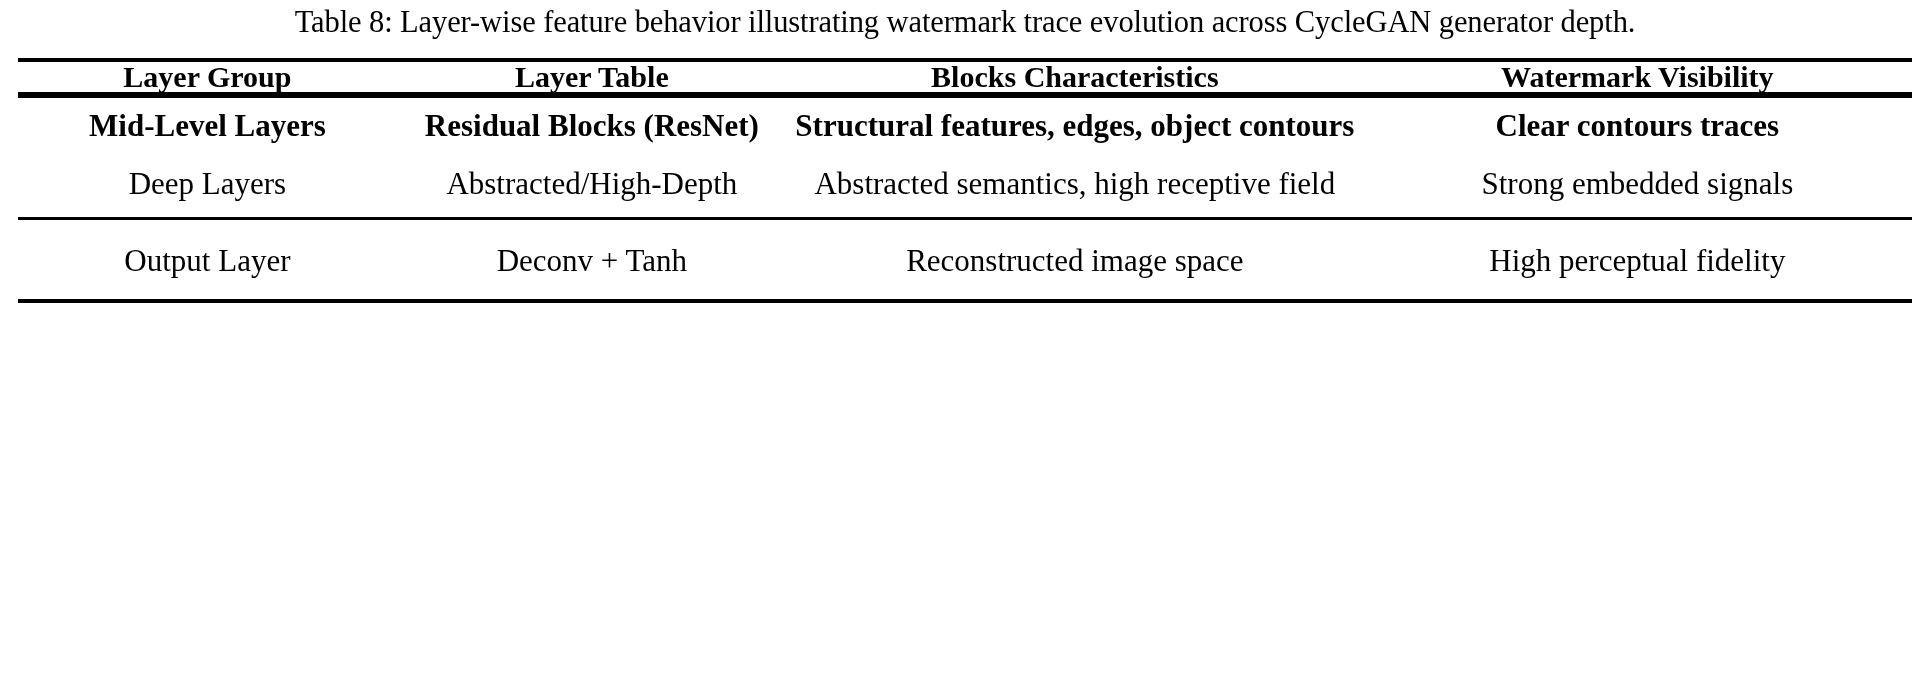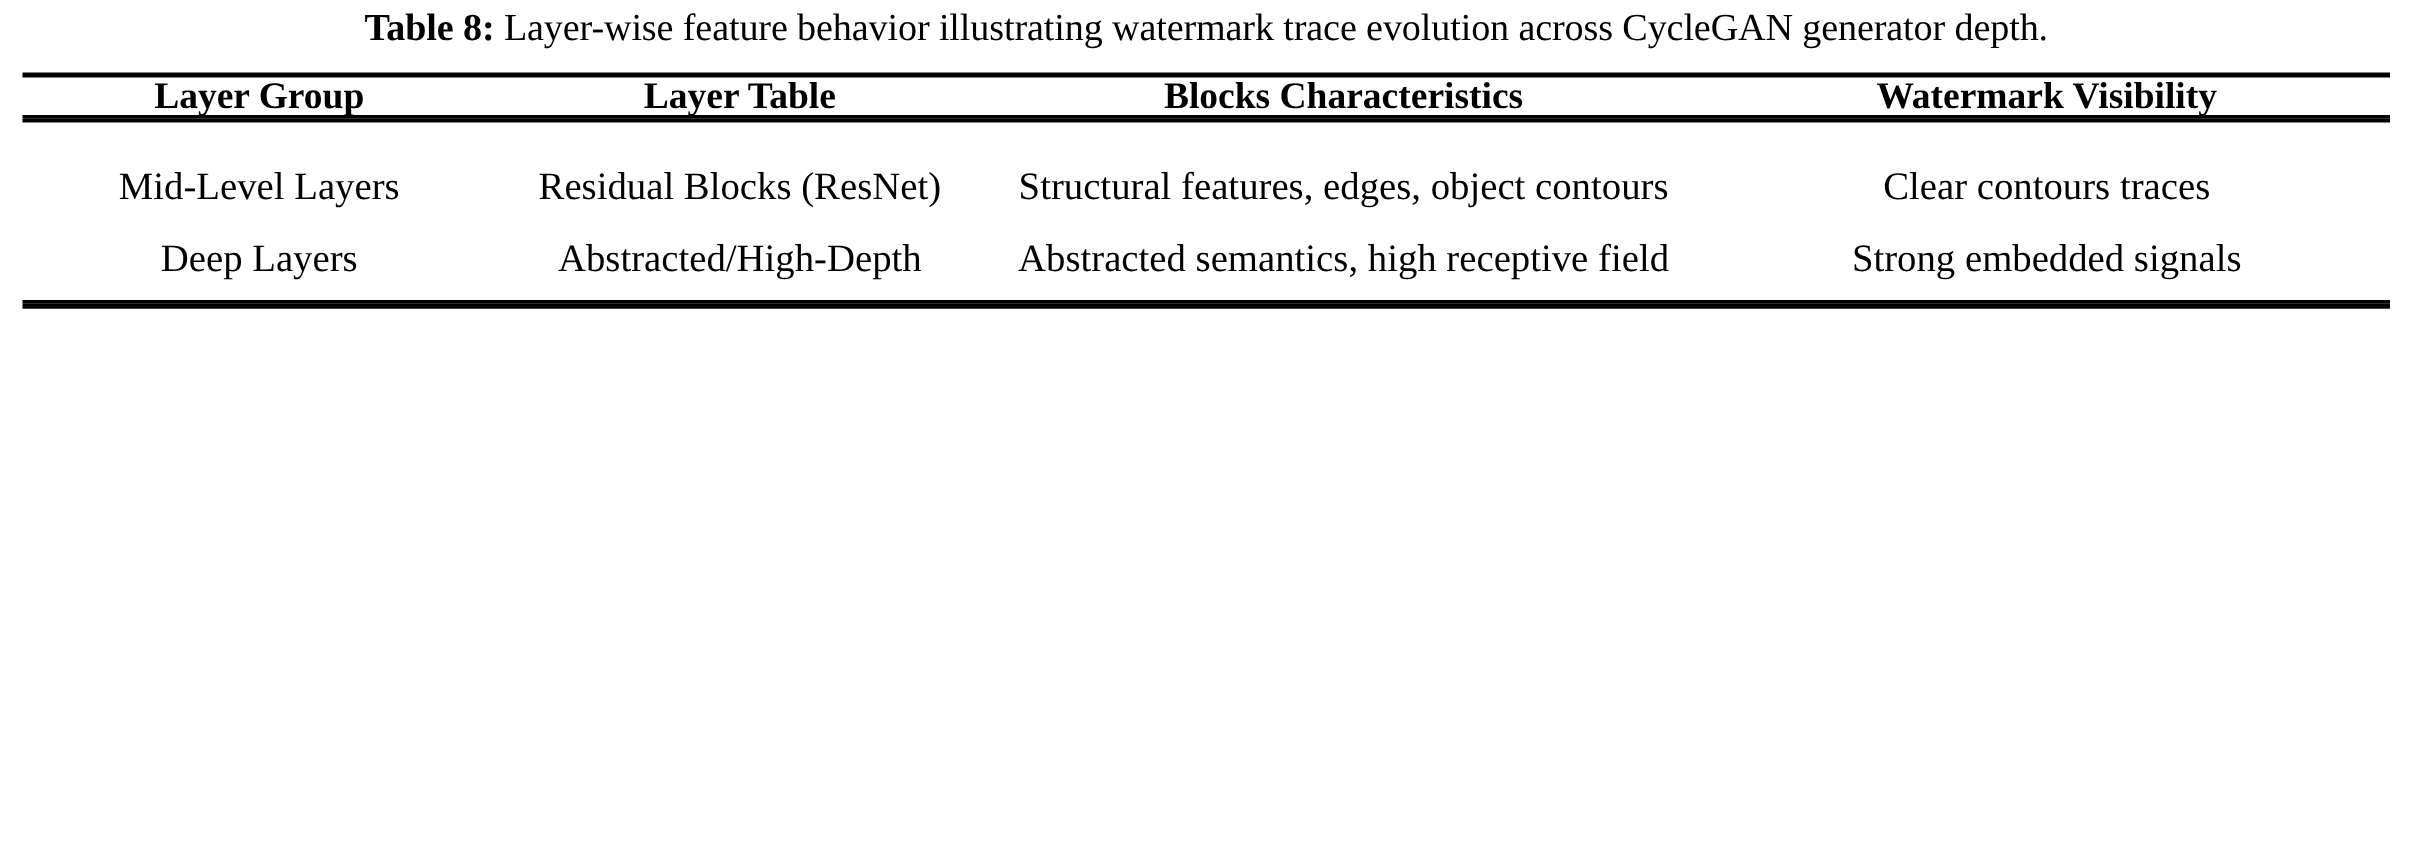--- a/index.html
+++ b/index.html
@@ -28,21 +28,21 @@
   
   .caption {
     font-size: 30.5px;
     line-height: 40px;
     text-align: center;
     padding-top: 2px;
     white-space: nowrap;
     letter-spacing: -0.1px;
   }
   .caption .cap-label {
-    font-weight: bold;
+    font-weight: normal;
   }
   .caption .cap-text {
     font-weight: normal;
   }
 
   
   .rule {
     width: 100%;
     background: #000000;
   }
@@ -79,21 +79,21 @@
   }
 
   tbody td {
     font-weight: normal;
     line-height: 48px;
   }
 
   
   tr.body-row td { padding-top: 13px; padding-bottom: 9px; }
   tr.r1 td { padding-top: 14px; padding-bottom: 10px; }
-  tr.r2 td { padding-top: 27px; padding-bottom: 0px; }
+  tr.r2 td { padding-top: 4px; padding-bottom: 0px; font-weight: bold; }
   tr.r3 td { padding-top: 10px; }
   tr.r4 td { padding-top: 17px; padding-bottom: 14px; }
 
   tr.rule-row td {
     padding: 0;
     height: 3px;
   }
   tr.rule-row td .hr {
     height: 3px;
     background: #000000;
@@ -155,19 +155,25 @@
         <td>Abstracted semantics, high receptive field</td>
         <td>Strong embedded signals</td>
       </tr>
 
       <tr class="rule-row">
         <td colspan="4">
             <div class="hr"></div>
           </td>
       </tr>
 
+      <tr class="body-row r4">
+        <td>Output Layer</td>
+        <td>Deconv + Tanh</td>
+        <td>Reconstructed image space</td>
+        <td>High perceptual fidelity</td>
+      </tr>
 
     </tbody>
   </table>
 
   <div class="rule rule-bottom"></div>
 
 </div>
 
 </body></html>

